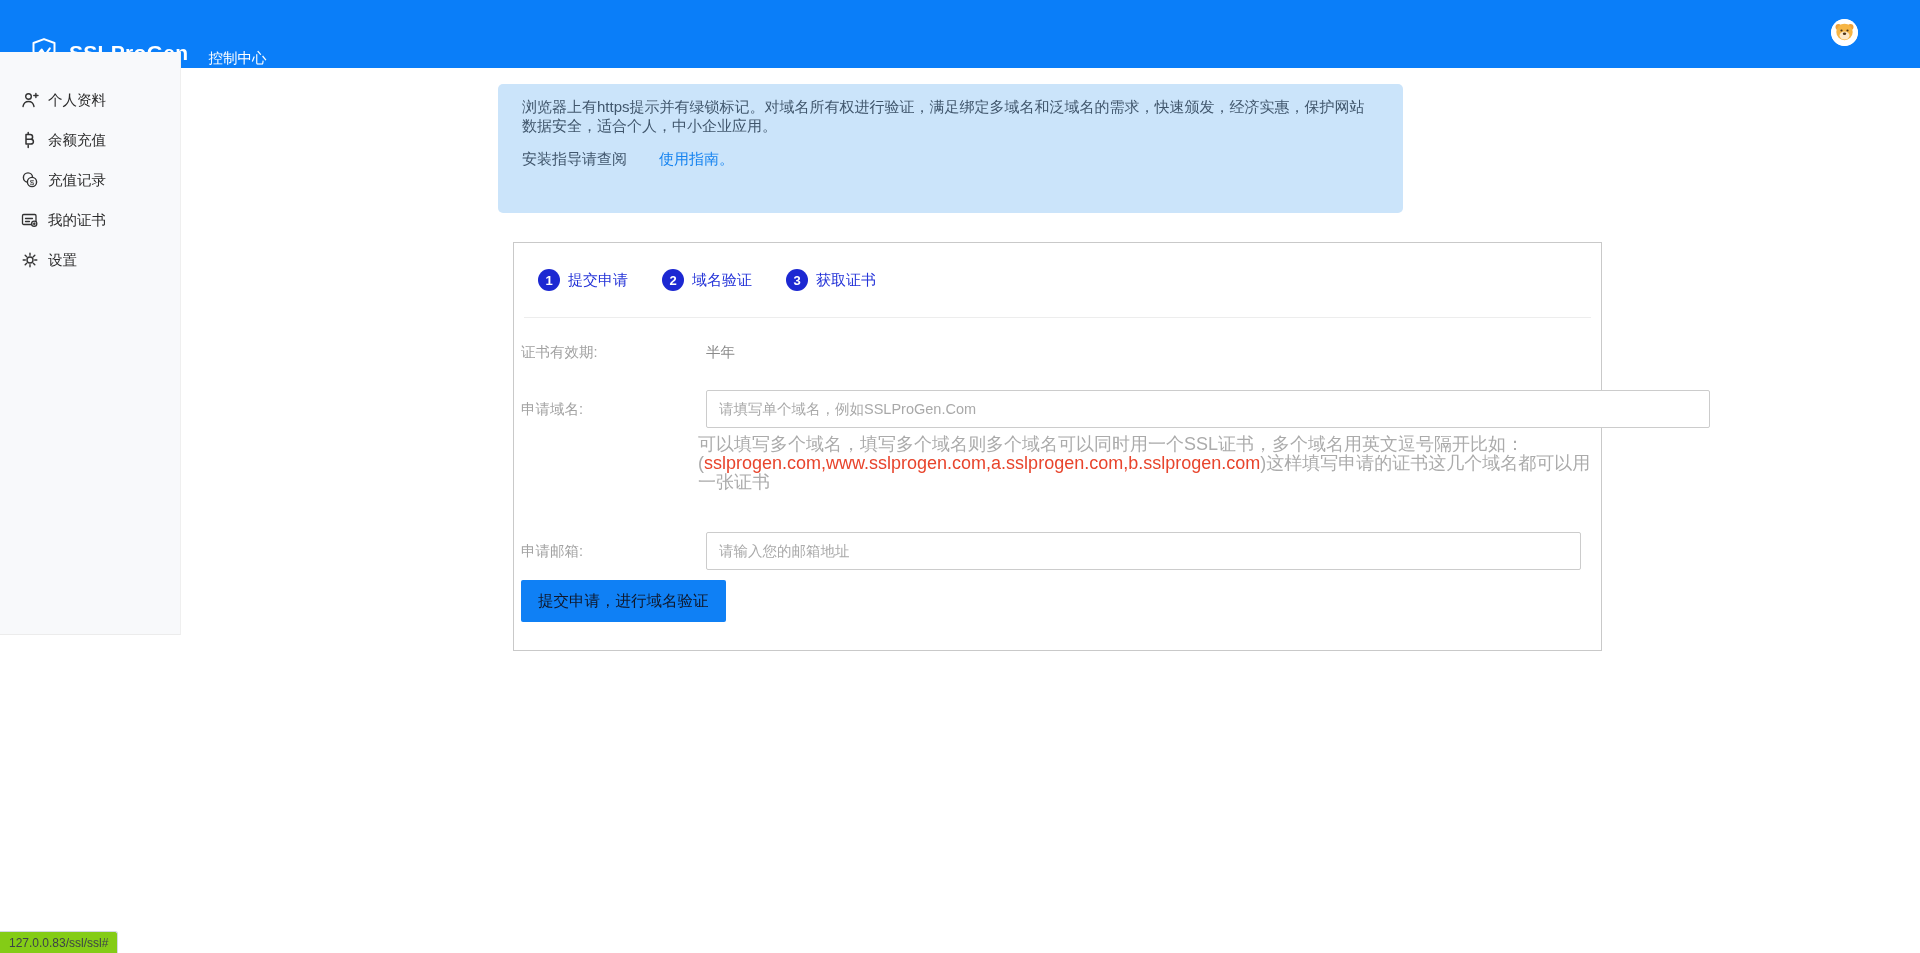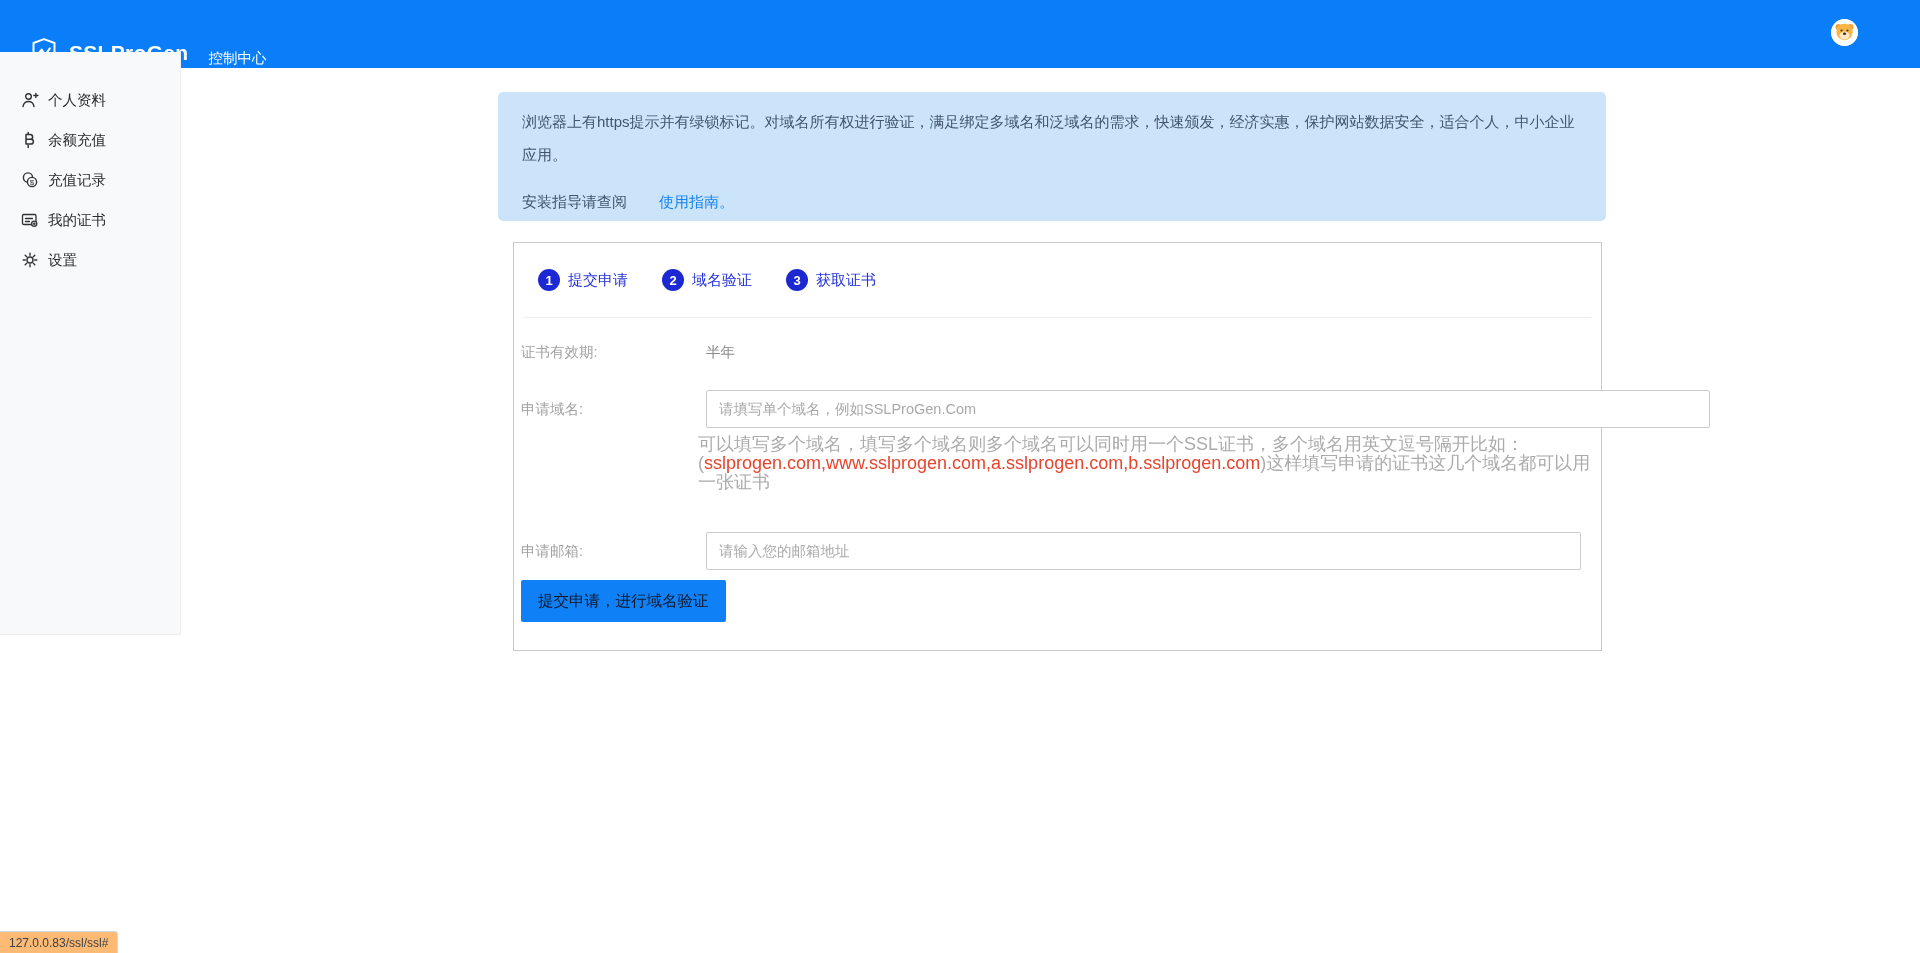--- a/index.html
+++ b/index.html
@@ -46,25 +46,25 @@
   .side-item {
     height:40px; display:flex; align-items:center;
     padding-left:21px; cursor:pointer;
     font-size:14.5px; color:#2c2c2c;
   }
   .side-item .icn { width:18px; height:18px; margin-right:9px; display:flex; align-items:center; justify-content:center; }
   .side-item svg { display:block; }
 
   
   .notice {
-    position:absolute; left:498px; top:92px;
-    width:1108px; height:129px;
+    position:absolute; left:498px; top:84px;
+    width:905px; height:129px;
     background:#cbe4fa; border-radius:5px;
     padding:13px 24px;
-    color:#40566c; font-size:15px; line-height:33px;
+    color:#40566c; font-size:15px; line-height:19px;
   }
   .notice .p2 { margin-top:14px; }
   .notice .guide-link { color:#1583f0; cursor:pointer; text-decoration:none;padding-left:32px; }
 
   
   .card {
     position:absolute; left:513px; top:242px;
     width:1089px; height:409px;
     background:#ffffff; border:1px solid #c9c9c9;
   }
@@ -110,21 +110,21 @@
     height:42px; padding:0 17px;
     background:#0f80f5; color:#0f172a;
     border:none; border-radius:2px;
     font-size:15.5px; cursor:pointer;
     font-family:"Liberation Sans", sans-serif;
   }
 
   
   .statusbar {
     position:absolute; left:0; bottom:0; height:22px;
-    background:#fdba74;
+    background:#84cc16;
     border:1px solid #d2d9e2; border-left:none; border-bottom:none;
     border-top-right-radius:3px;
     display:flex; align-items:center;
     padding:0 9px;
     font-size:12px; color:#3c4248;
   }
 </style>
 </head>
 <body>
 

